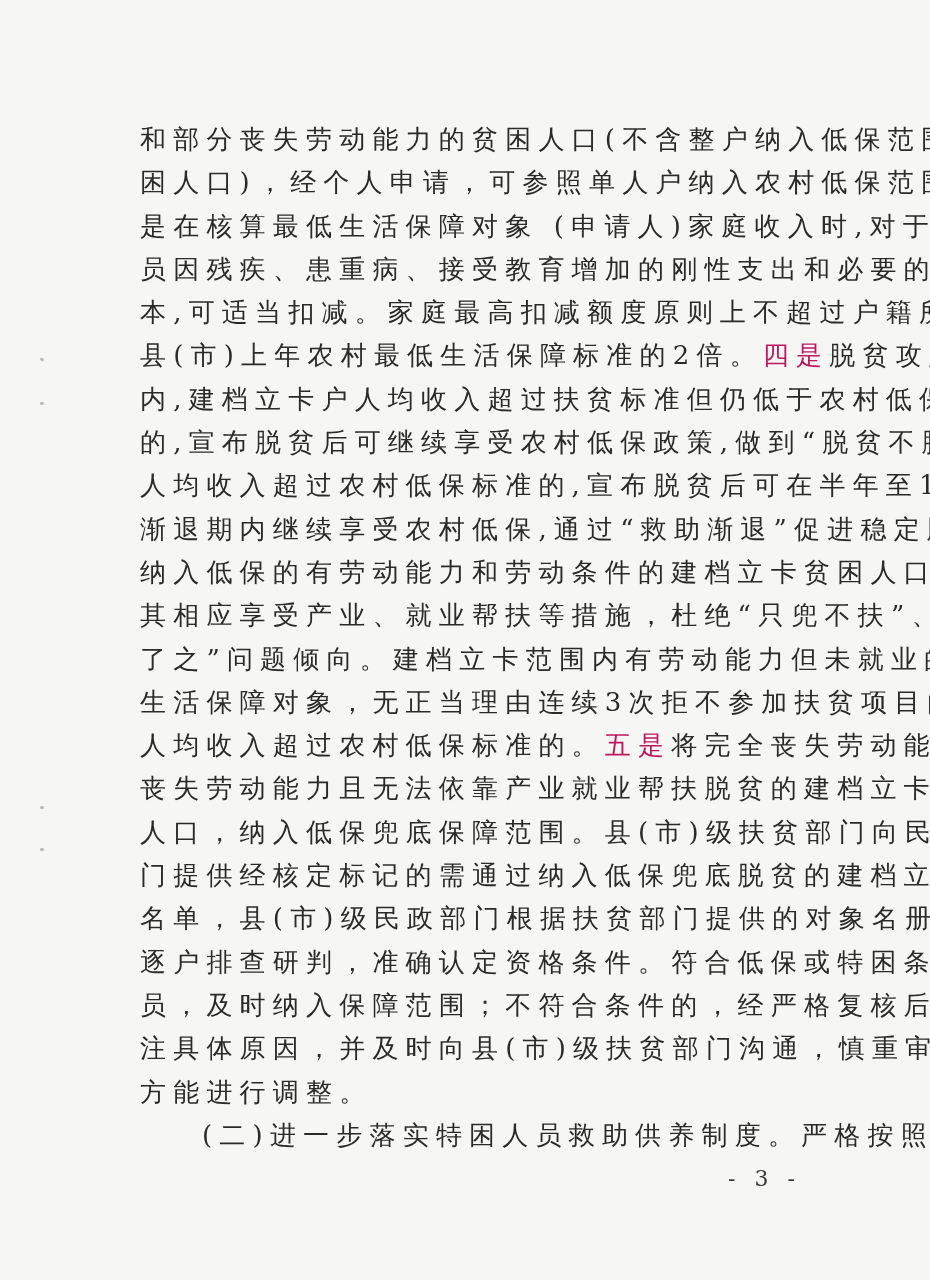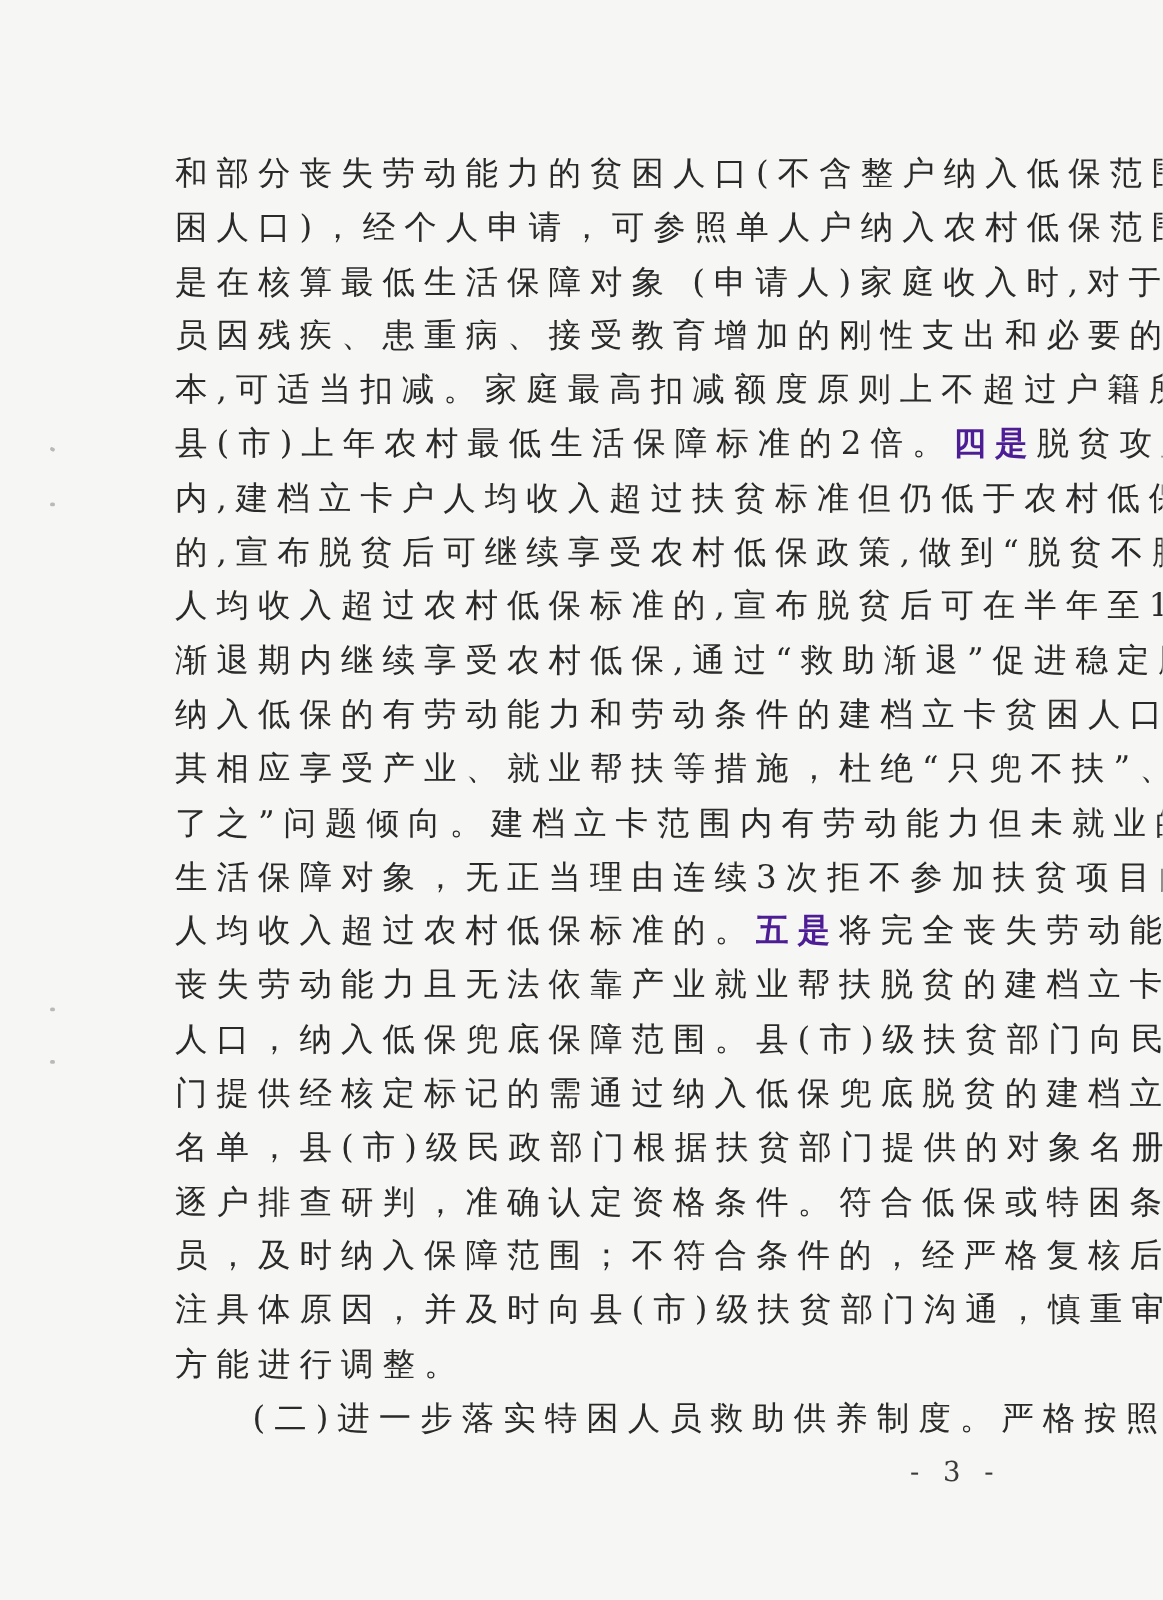--- a/index.html
+++ b/index.html
@@ -35,22 +35,22 @@
     letter-spacing: 7.2px;
     color: #2a2a2a;
   }
   .line.indent {
     padding-left: 62px;
   }
   .line.last-gap {
     margin-bottom: 0;
   }
   .bold {
-    font-weight: bold;
-    color: #4c1d95;
+    font-weight: normal;
+    color: #be185d;
   }
   .page-number {
     position: absolute;
     left: 728px;
     top: 1166px;
     font-size: 22px;
     color: #3a3a3a;
     letter-spacing: 6px;
   }
   .speck {

